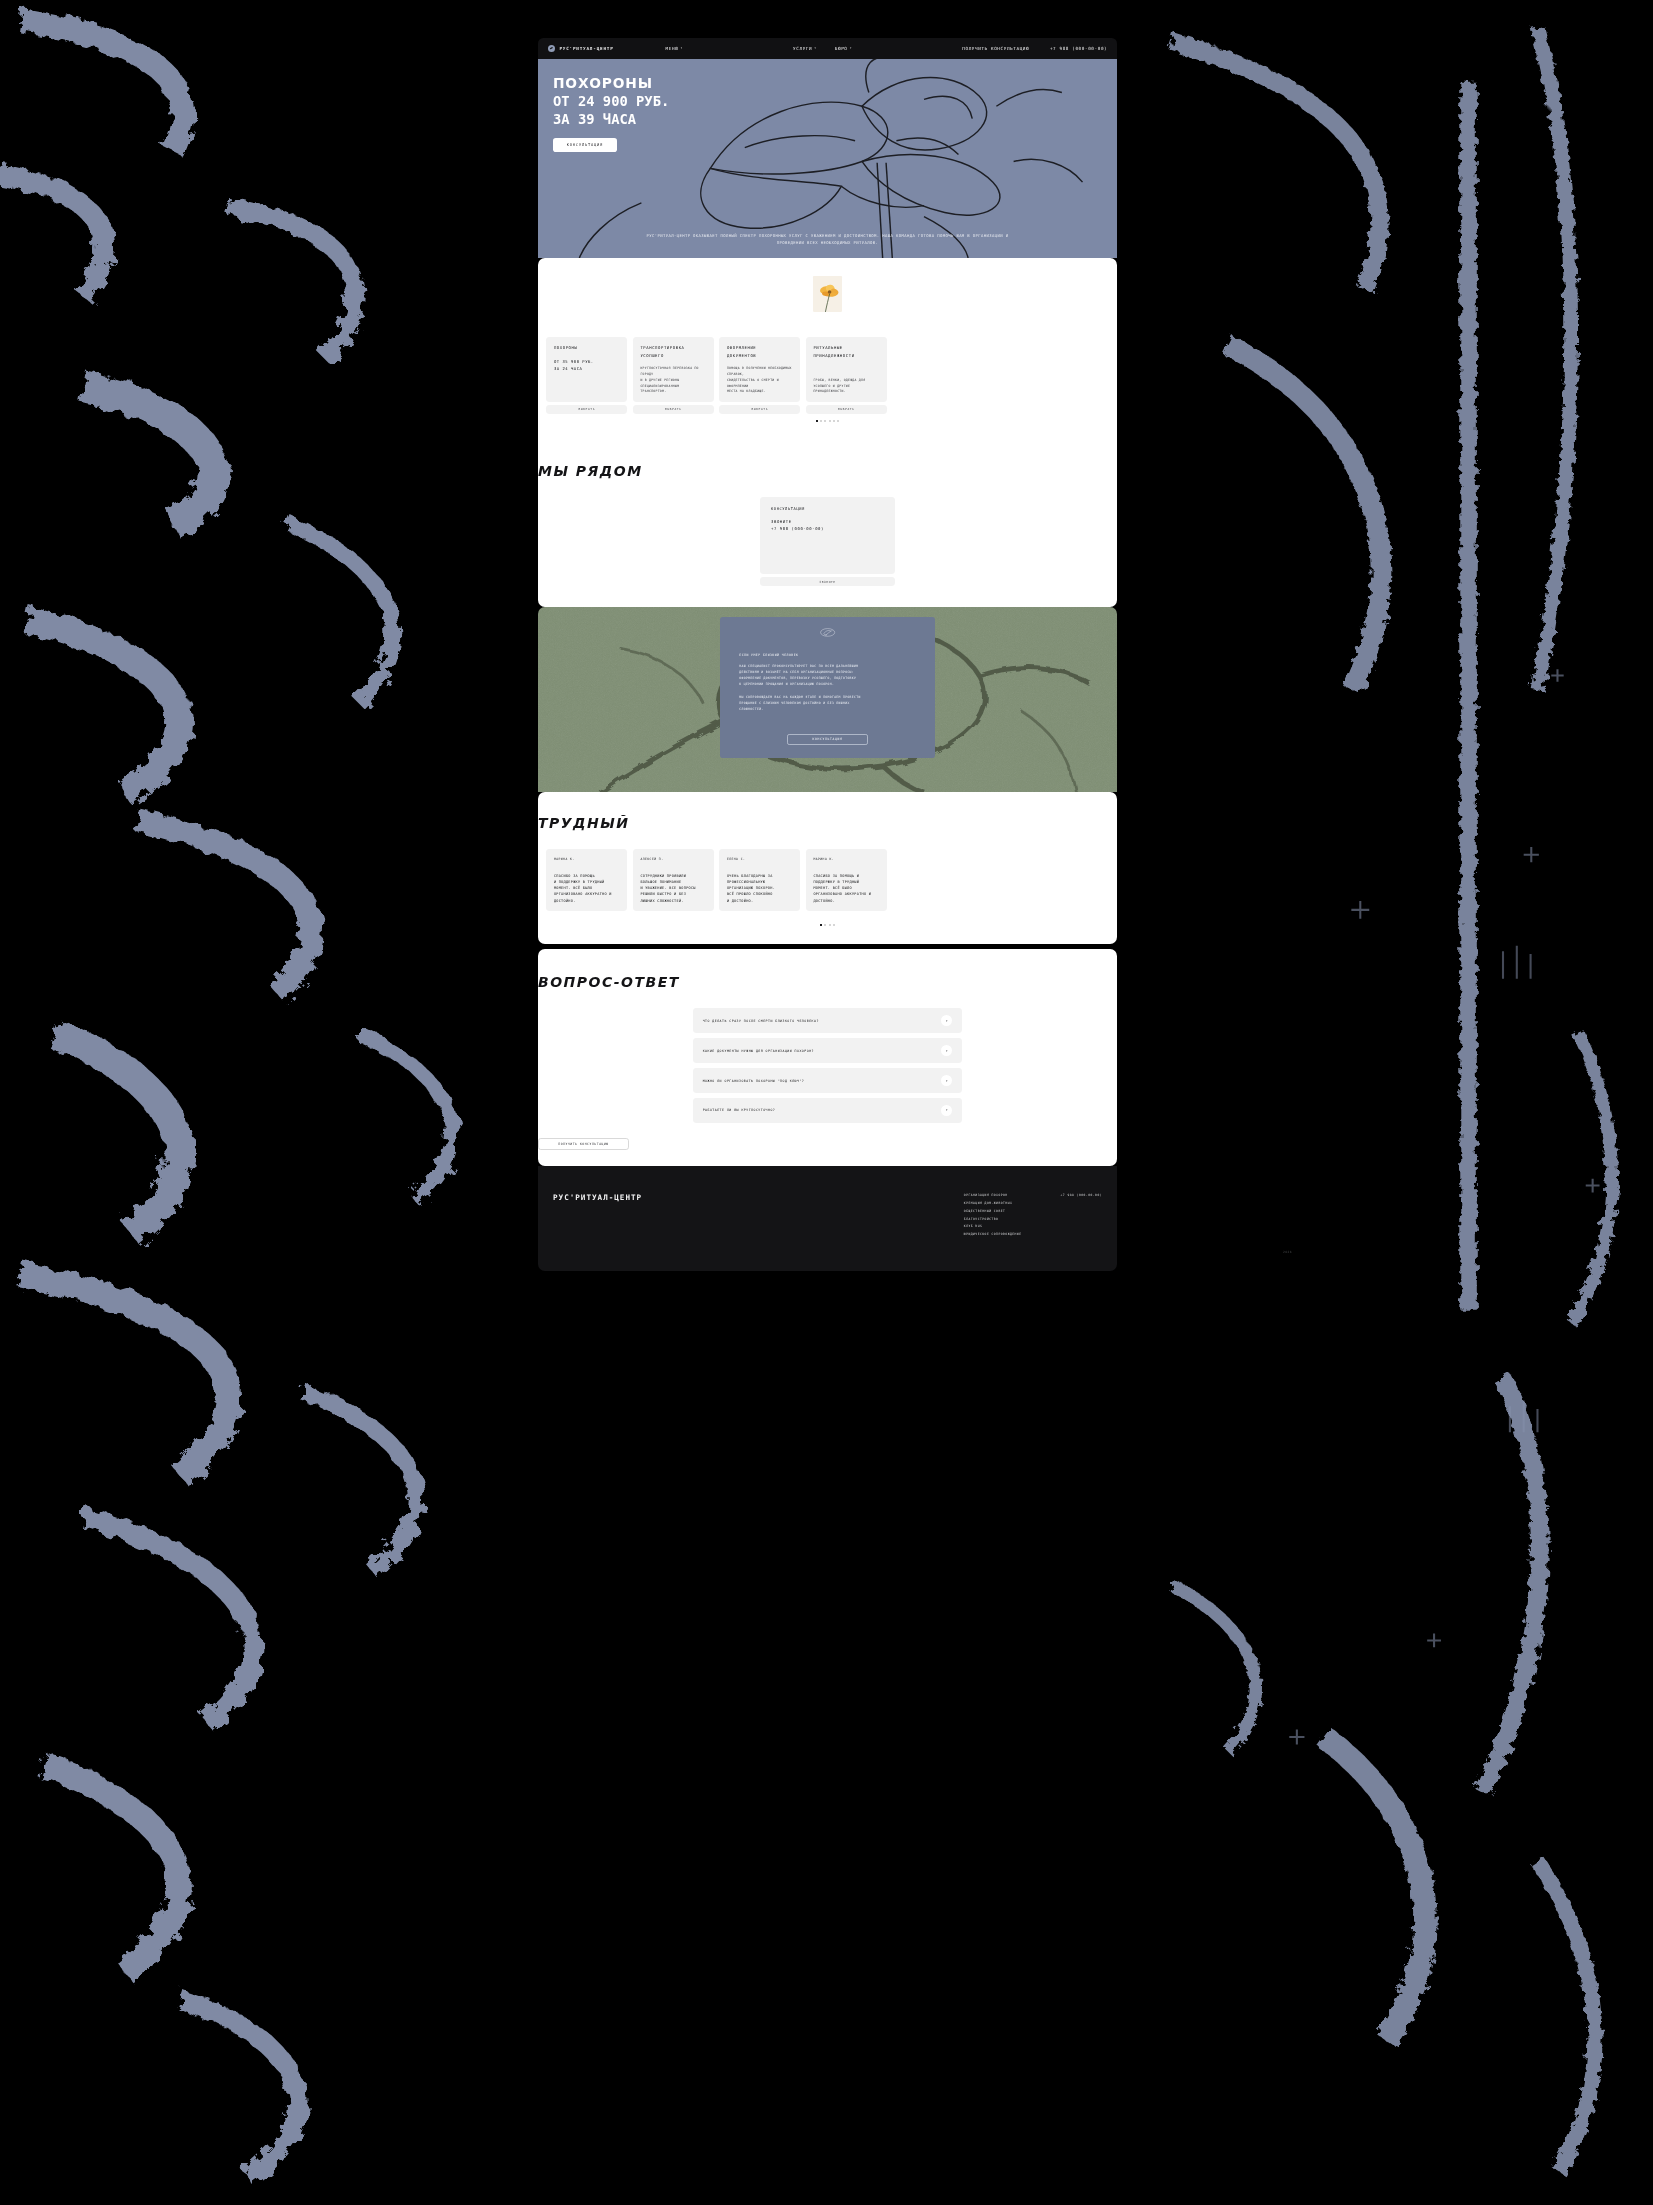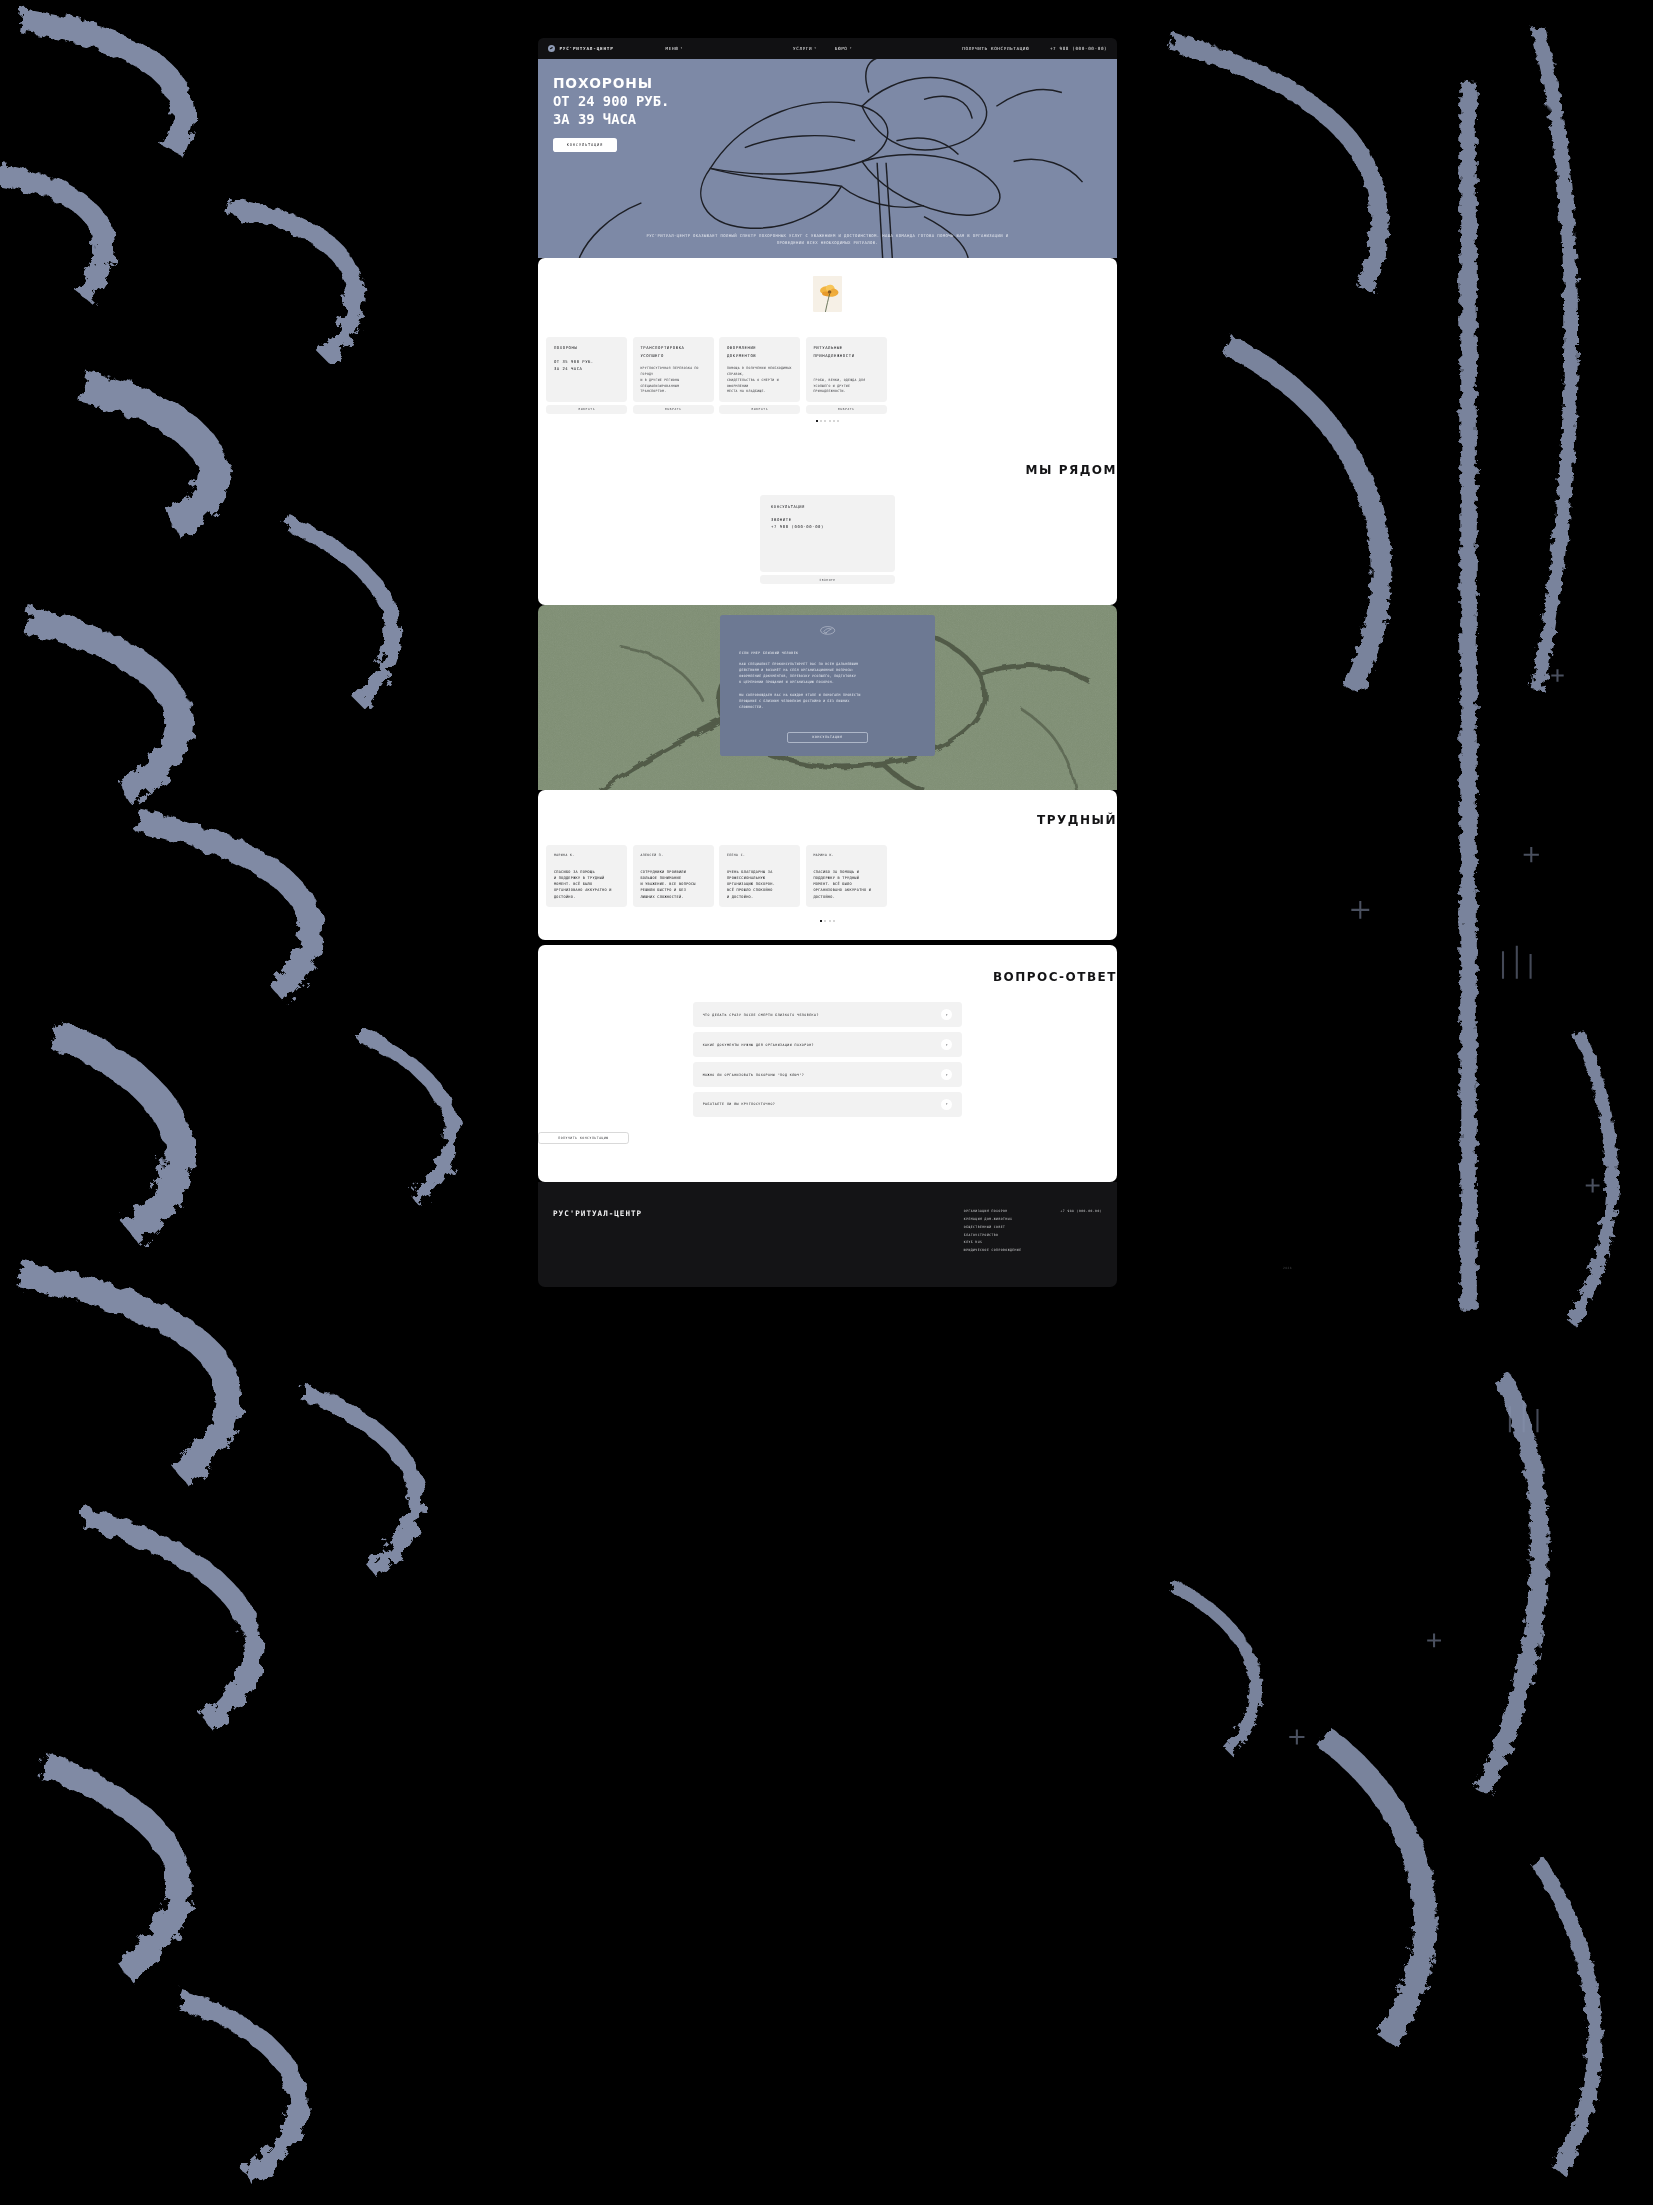--- a/index.html
+++ b/index.html
@@ -142,26 +142,27 @@
     display:flex; align-items:center; justify-content:center;
     font-size:2.9px; letter-spacing:0.6px; color:#4a4b4f;
     border:none; font-family:inherit; cursor:pointer;
   }
   .dots { display:flex; gap:2.1px; justify-content:center; margin-top:18px; }
   .dot { width:2.1px; height:2.1px; background:#d6d6d6; }
   .dot.on { background:#202022; }
 
   
   .sec-h {
-    text-align:right;
+    text-align:left;
     font-family:"DejaVu Sans", sans-serif;
     font-weight:bold;
-    font-size:12px;
+    font-size:14px;
     letter-spacing:1.5px;
     color:#141416;
+    font-style:italic;
   }
 
   
   .near { padding:26px 0 20.7px 0; }
   .near-card {
     margin:18px auto 0 auto;
     width:135px; height:77px;
     background:#f2f2f2; border-radius:3.4px;
     padding:9.7px 11px;
   }
@@ -218,21 +219,21 @@
   .rev-card {
     flex:0 0 81px; height:62px;
     background:#f2f2f2; border-radius:3.4px;
     padding:7.6px 7.6px;
     display:flex; flex-direction:column;
   }
   .rev-name { font-size:3px; letter-spacing:0.5px; color:#2a2b2e; }
   .rev-text { margin-top:auto; font-size:3.5px; letter-spacing:0.3px; line-height:1.78; color:#131416; white-space:pre-line; }
 
   
-  .faq { padding:25px 0 38px 0; }
+  .faq { padding:25px 0 16px 0; }
   .faq-list { margin-top:18px; display:flex; flex-direction:column; gap:4.8px; align-items:center; }
   .faq-item {
     width:269px; height:25px;
     background:#f2f2f2; border-radius:3.4px;
     display:flex; align-items:center;
     padding:0 9.7px;
     cursor:pointer;
   }
   .faq-q { font-size:3.2px; letter-spacing:0.5px; color:#141416; }
   .faq-toggle {

